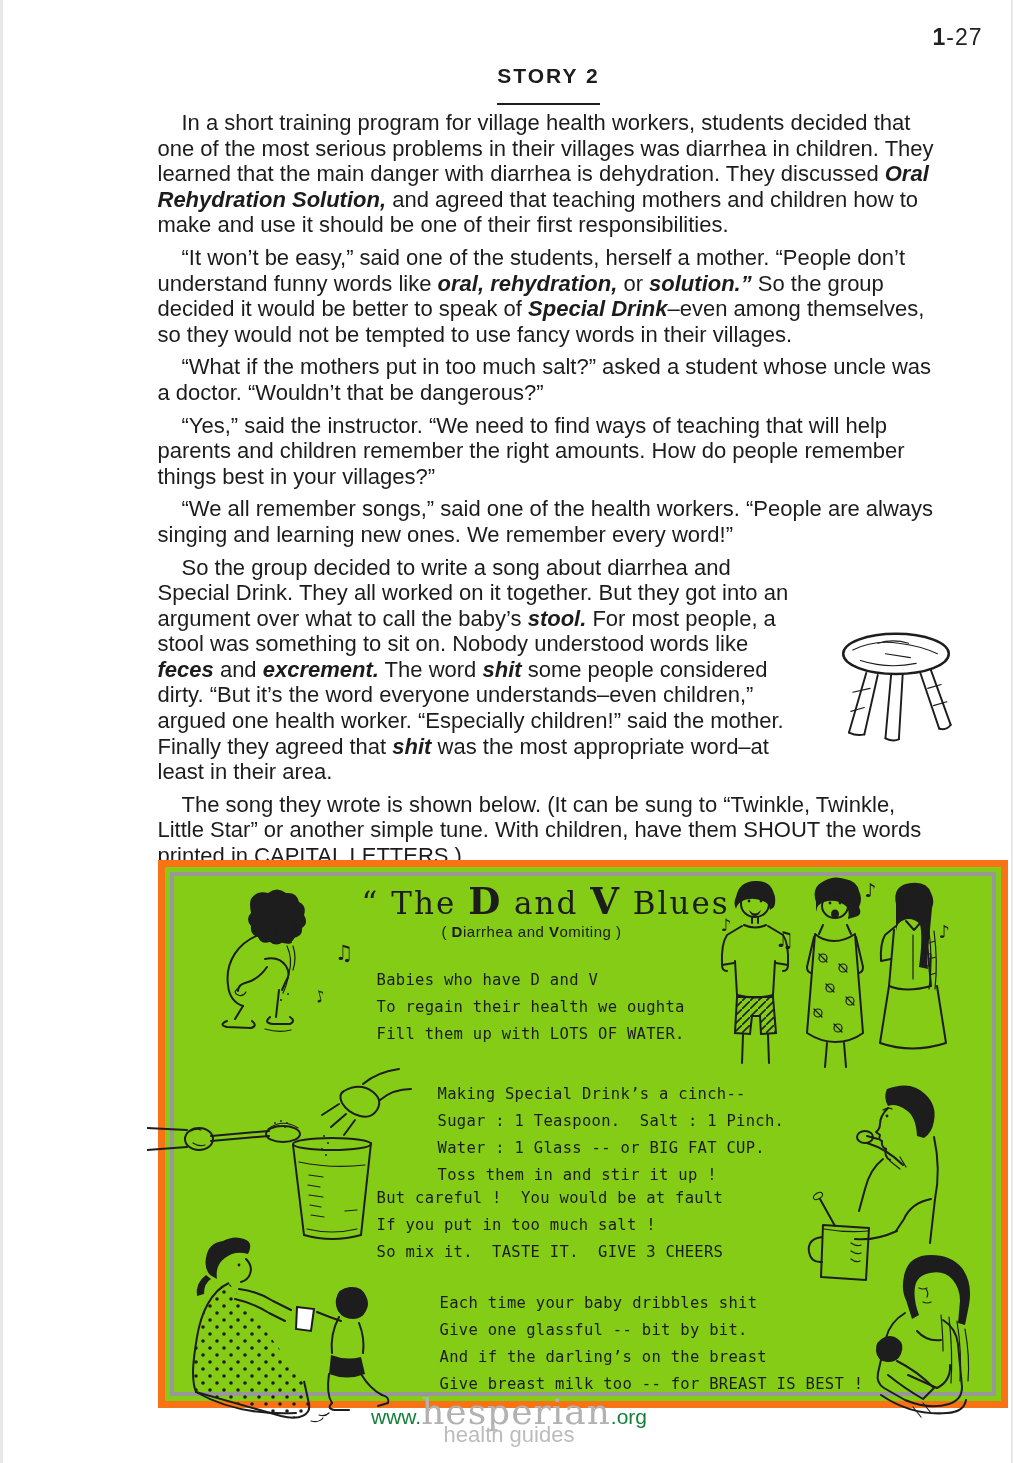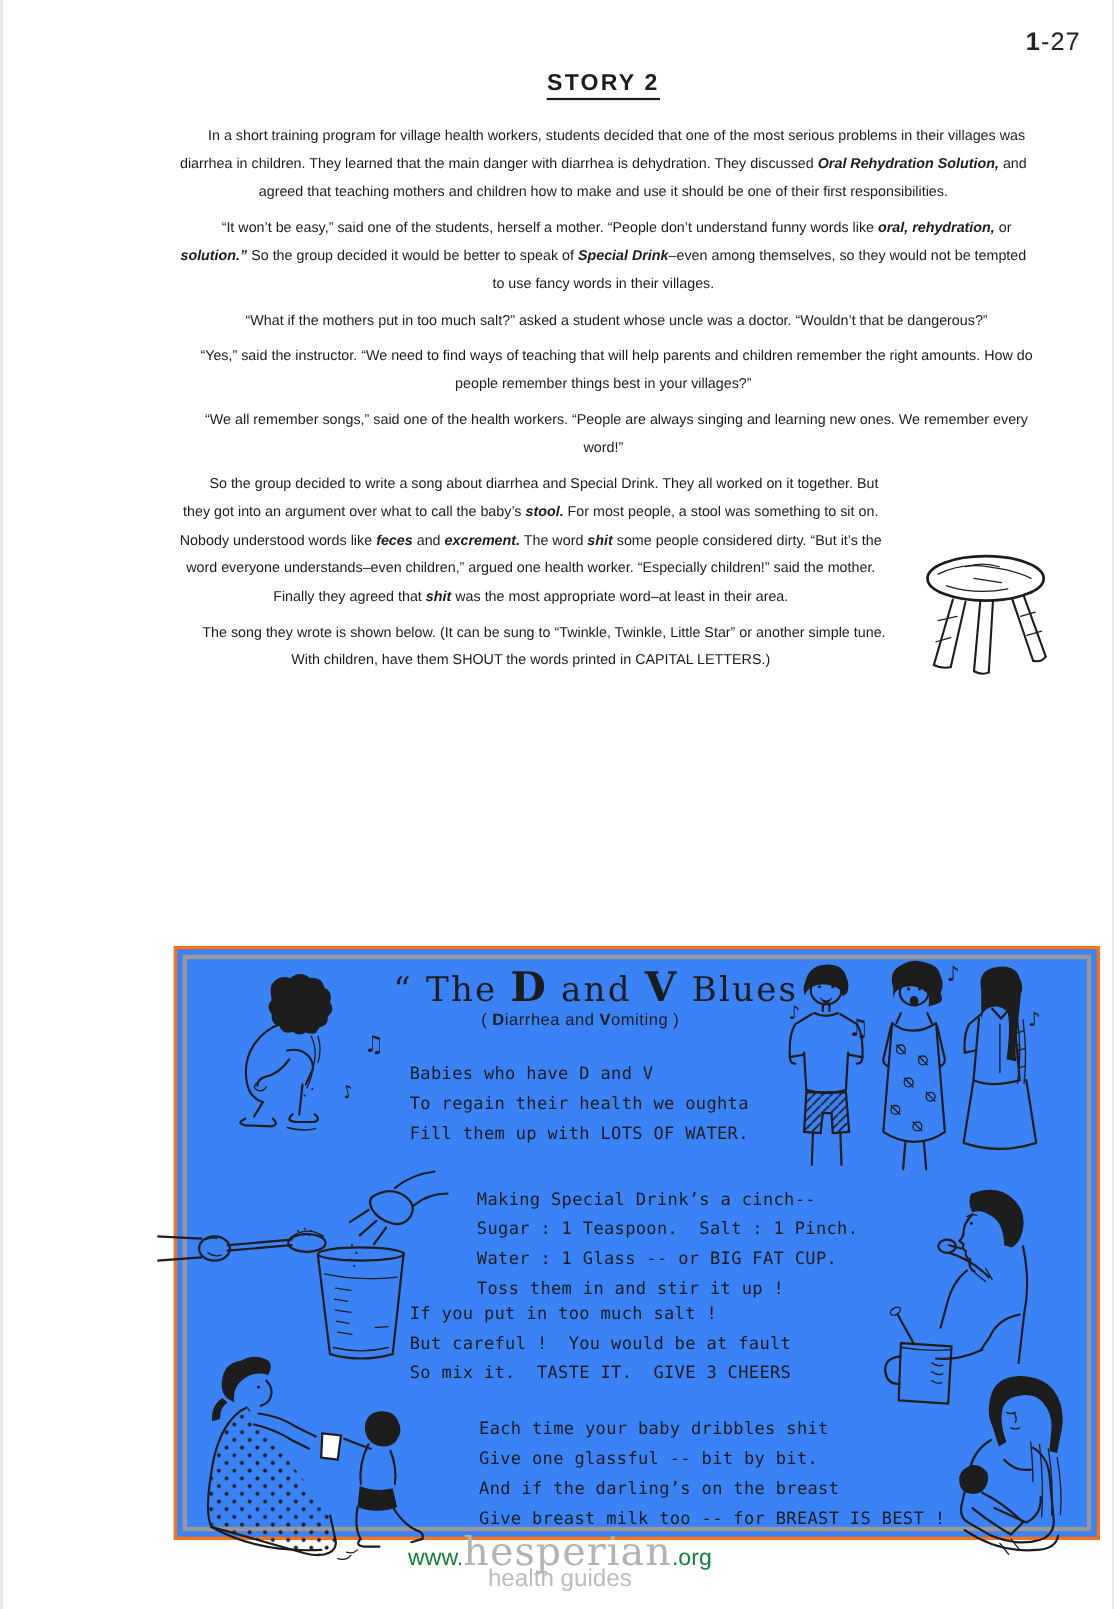--- a/index.html
+++ b/index.html
@@ -5,33 +5,33 @@
   html,body { margin:0; padding:0; background:#e8e8e8; }
   .page {
     position:relative; width:1008px; height:1463px; margin:0 auto;
     background:#ffffff; overflow:hidden;
     font-family:"Liberation Sans", sans-serif; color:#1c1c1c;
   }
   .page-number { position:absolute; top:24px; right:28px; font-size:23px; letter-spacing:1px; color:#222; }
   .page-number .bold { font-weight:700; }
   .story-title { position:absolute; top:64px; left:155px; width:782px; text-align:center;
     font-size:21px; font-weight:700; letter-spacing:2px; margin:0; }
-  .story-title span { border-bottom:2px solid #1c1c1c; padding-bottom:2px; }
+  .story-title span { border-bottom:2px solid #1c1c1c; padding-bottom:16px; }
 
   .copy { position:absolute; left:155px; top:110px; width:782px;
-    font-size:13px; line-height:25.6px;text-align:center; }
+    font-size:22px; line-height:25.6px; }
   .copy p { margin:0 0 7px 0; text-indent:24px; }
   .em { font-weight:700; font-style:italic; }
   .b  { font-weight:700; }
 
   .stool { float:right; width:148px; height:120px; margin:70px -30px 0 14px; }
 
   
   .song-box { position:absolute; left:155px; top:860px; width:836px; height:534px;
-    border:3px solid #f97316; background:#3b82f6; }
+    border:7px solid #f97316; background:#84cc16; }
   .song-frame { position:absolute; inset:5px; border:4px solid #989898; pointer-events:none; }
   .song-box * { z-index:2; }
 
   .song-title { position:absolute; top:12px; left:0; width:792px; text-align:center; margin:0;
     font-family:"DejaVu Serif", serif; font-weight:400; font-size:31px; letter-spacing:2px; }
   .song-title .b { font-size:37px; }
   .song-subtitle { position:absolute; top:56px; left:0; width:734px; text-align:center;
     font-family:Liberation Sans, sans-serif; font-size:15px; letter-spacing:0.5px; }
 
   .verse { position:absolute; font-family:"DejaVu Sans Mono", monospace;
@@ -105,21 +105,21 @@
   </div>
 
   <div class="song-box">
     <div class="song-frame"></div>
 
     <h2 class="song-title"><span>“ The </span><span class="b">D</span><span> and </span><span class="b">V</span><span> Blues ”</span></h2>
     <div class="song-subtitle"><span>( </span><span class="b">D</span><span>iarrhea and </span><span class="b">V</span><span>omiting )</span></div>
 
     <div class="verse v1"><div>Babies who have D and V</div><div>To regain their health we oughta</div><div>Fill them up with LOTS OF WATER.</div></div>
     <div class="verse v2"><div>Making Special Drink’s a cinch--</div><div>Sugar : 1 Teaspoon.  Salt : 1 Pinch.</div><div>Water : 1 Glass -- or BIG FAT CUP.</div><div>Toss them in and stir it up !</div></div>
-    <div class="verse v3"><div>If you put in too much salt !</div><div>But careful !  You would be at fault</div><div>So mix it.  TASTE IT.  GIVE 3 CHEERS</div></div>
+    <div class="verse v3"><div>But careful !  You would be at fault</div><div>If you put in too much salt !</div><div>So mix it.  TASTE IT.  GIVE 3 CHEERS</div></div>
     <div class="verse v4"><div>Each time your baby dribbles shit</div><div>Give one glassful -- bit by bit.</div><div>And if the darling’s on the breast</div><div>Give breast milk too -- for BREAST IS BEST !</div></div>
 
     <span class="note n1">♫</span>
     <span class="note n2">♪</span>
     <span class="note n3">♪</span>
     <span class="note n4">♫</span>
     <span class="note n5">♪</span>
     <span class="note n6">♪</span>
 
     <svg class="illus il-child" viewBox="0 0 165 150" aria-hidden="true">

